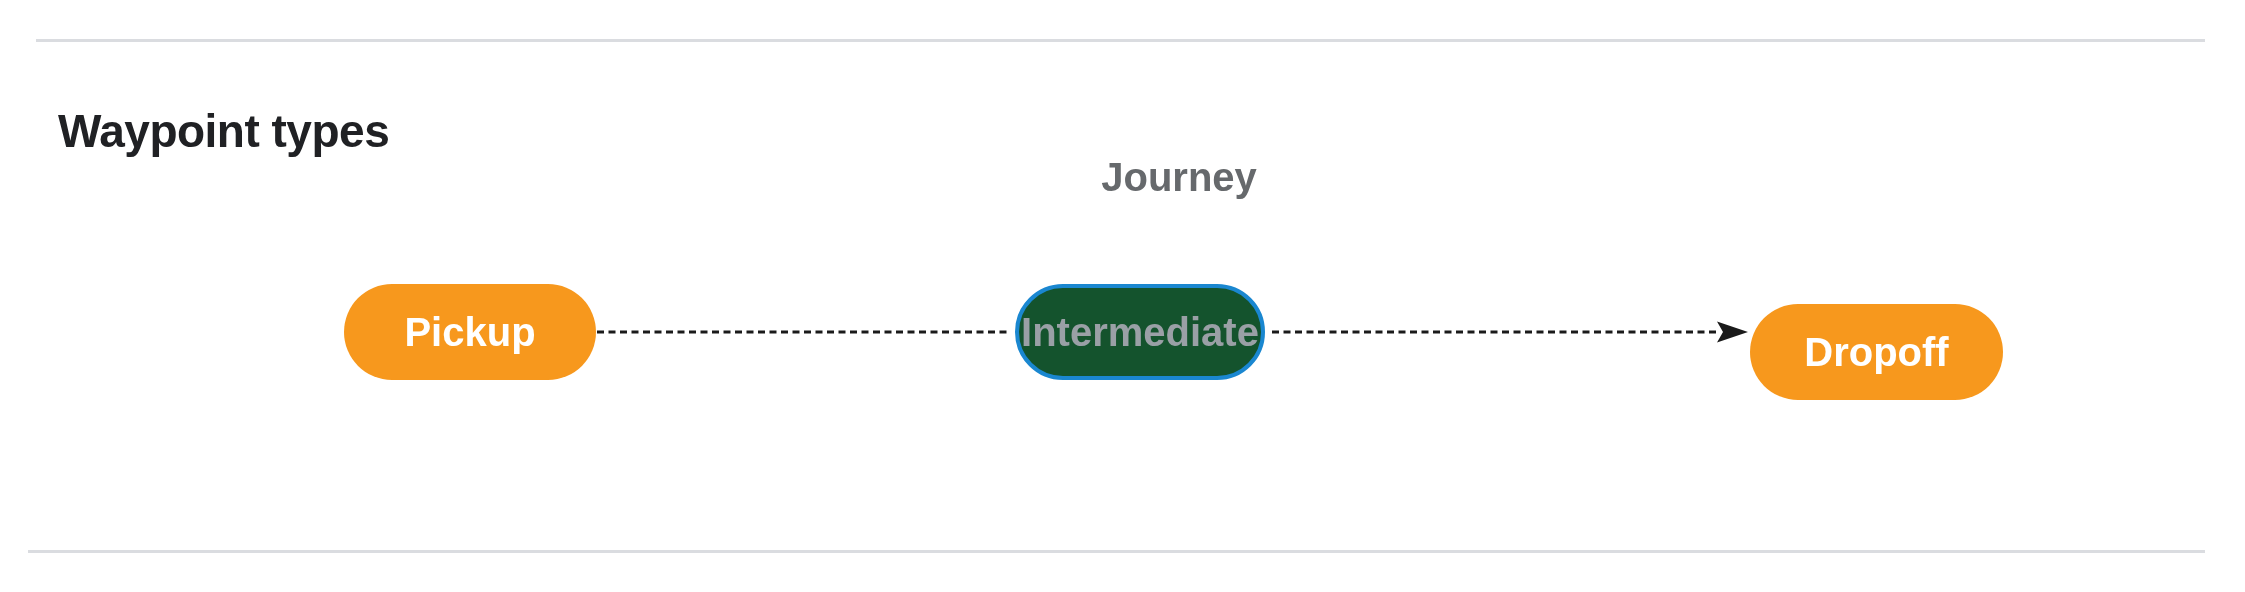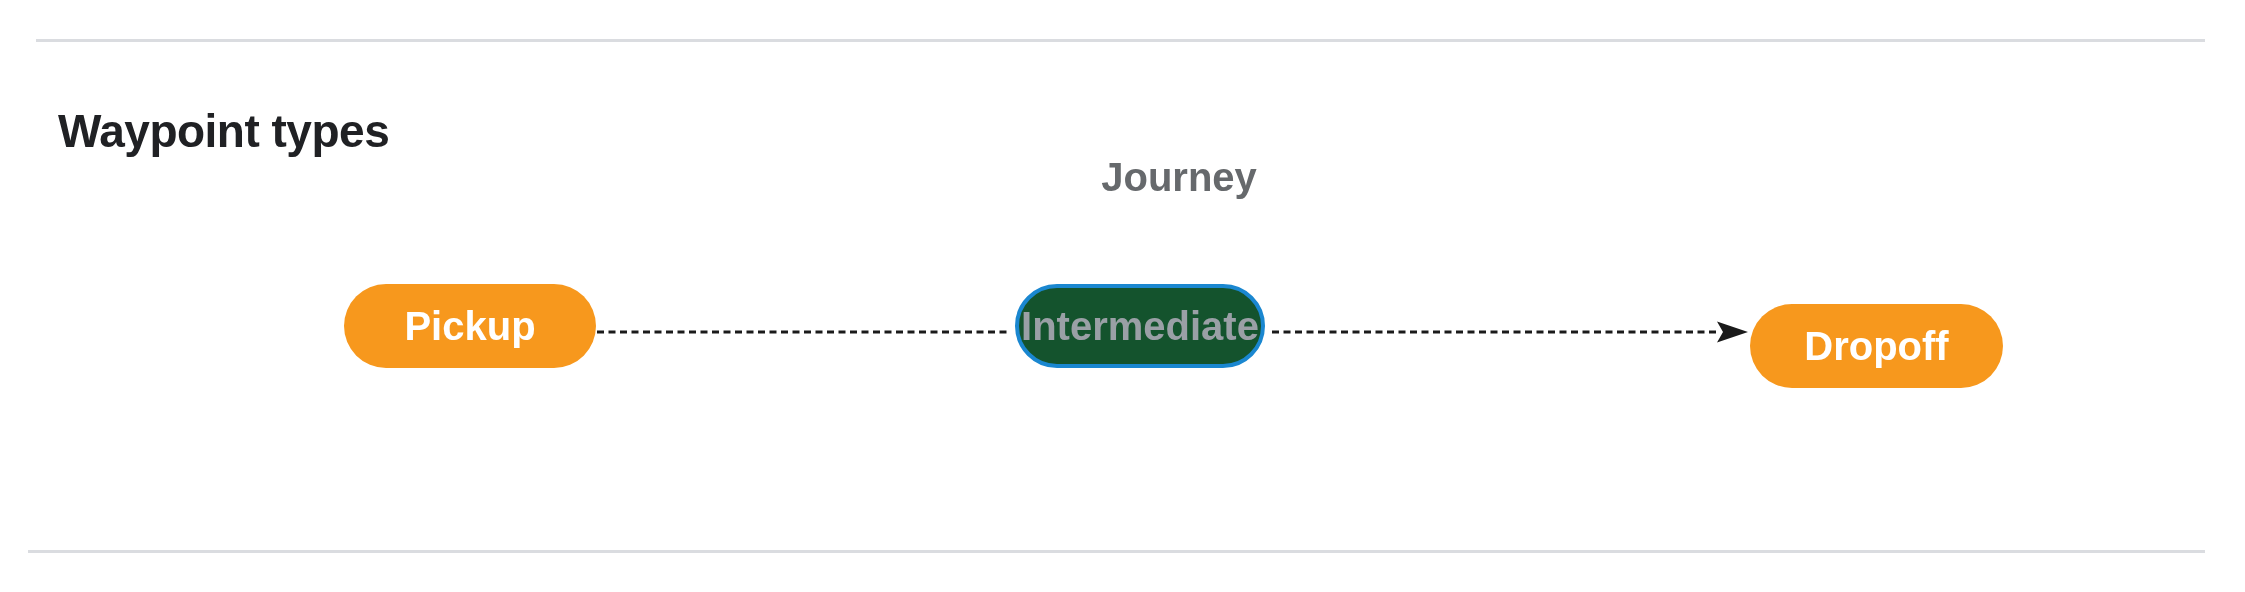--- a/index.html
+++ b/index.html
@@ -55,21 +55,21 @@
     position: absolute;
     left: 0;
     top: 0;
     width: 2245px;
     height: 592px;
     pointer-events: none;
   }
   .node {
     position: absolute;
     top: 284px;
-    height: 84px;
+    height: 96px;
     border-radius: 48px;
     display: flex;
     align-items: center;
     justify-content: center;
     box-sizing: border-box;
     font-size: 40px;
     font-weight: bold;
     white-space: nowrap;
   }
   .node.filled {

